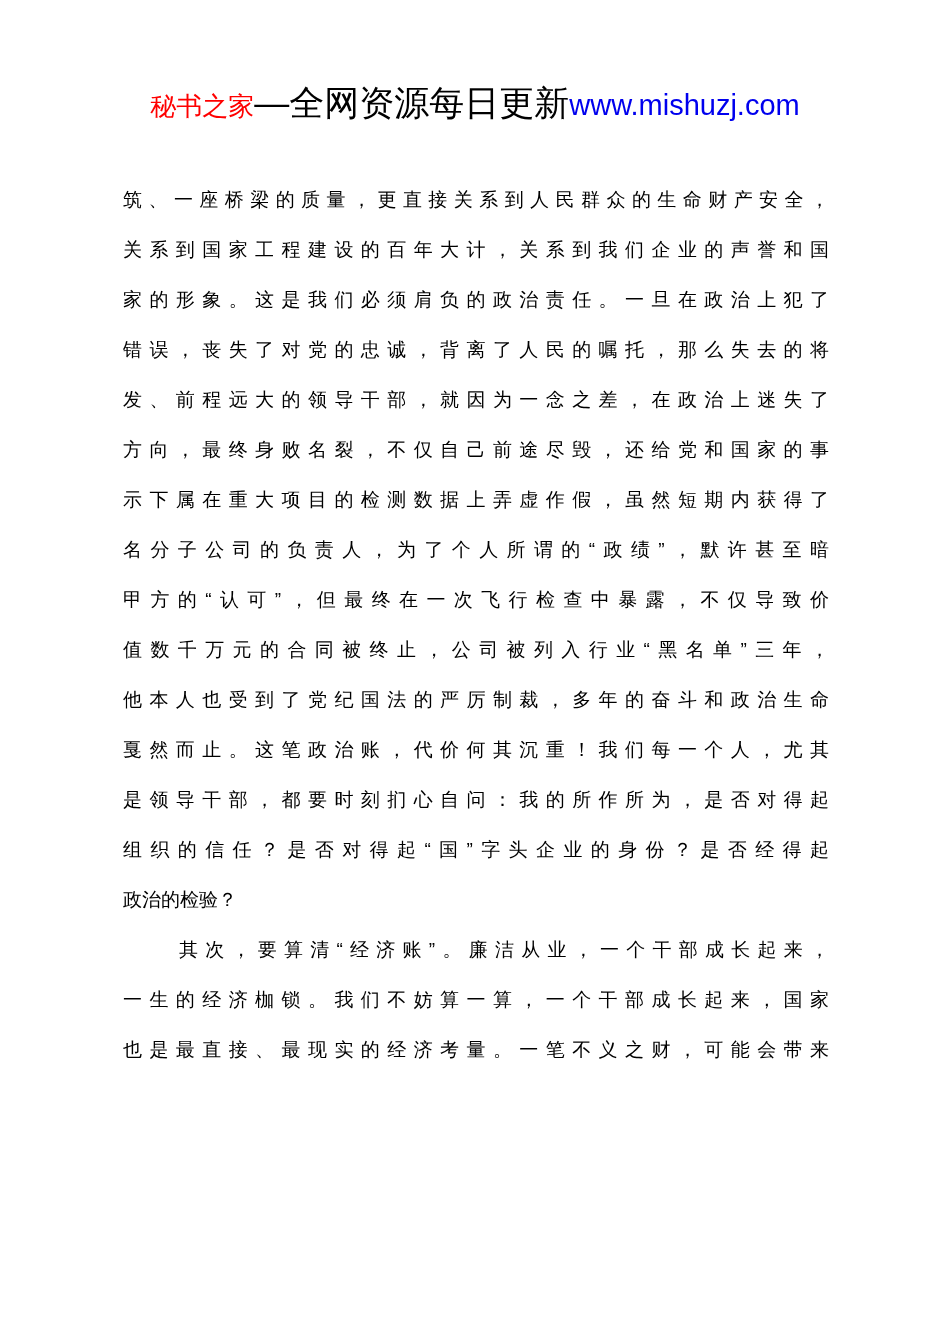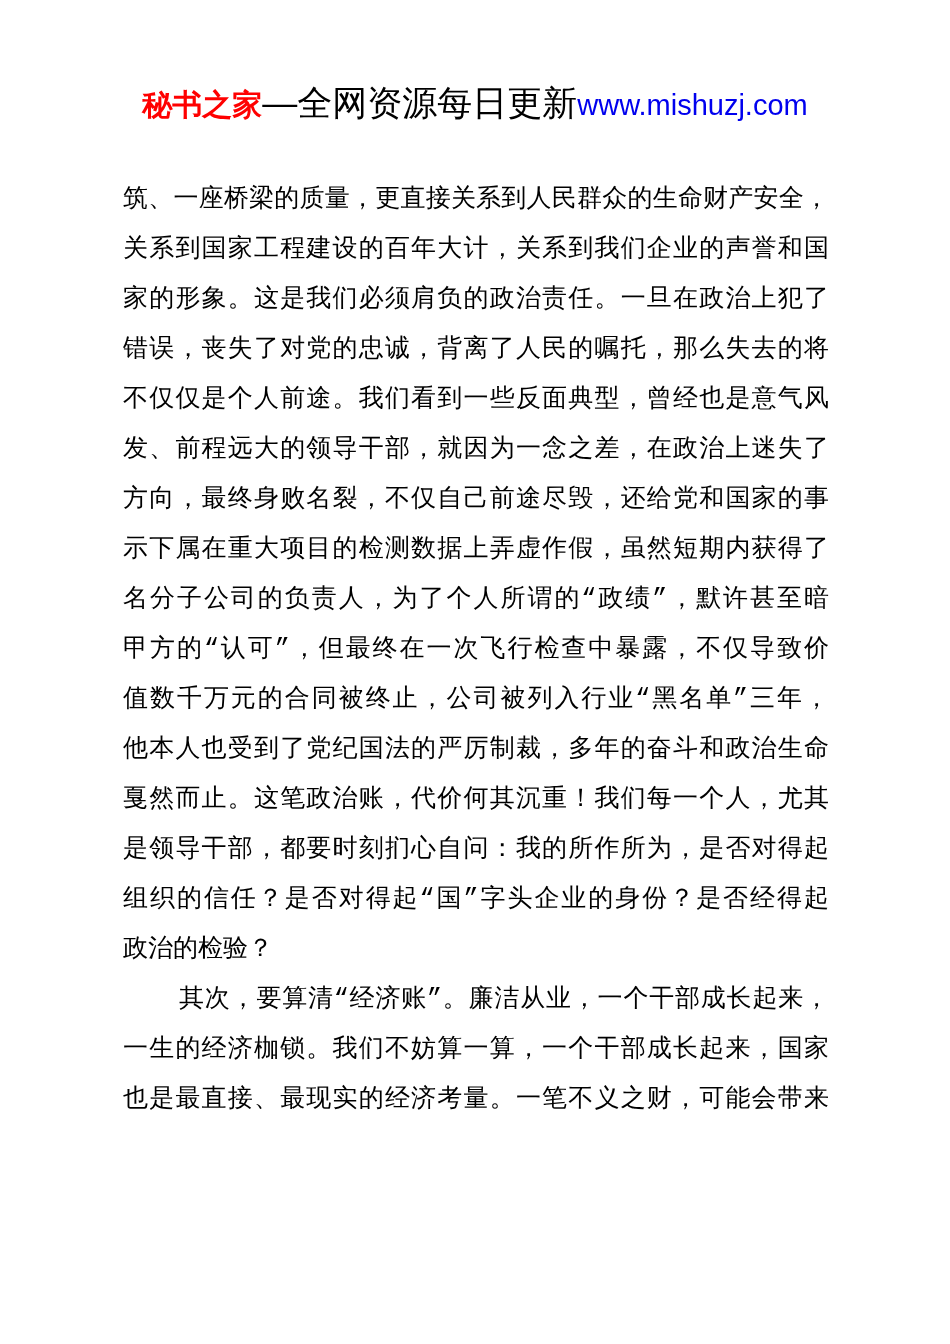--- a/index.html
+++ b/index.html
@@ -24,37 +24,36 @@
   }
   .site-header {
     padding-top: 86px;
     text-align: center;
     font-size: 28px;
     line-height: 34px;
     white-space: nowrap;
   }
   .site-header .brand {
     color: var(--brand-red);
-    font-weight: bold;
-    font-size: 30px;
+    font-weight: normal;
+    font-size: 26px;
   }
   .site-header .tagline {
     color: var(--text-color);
     font-size: 35px;
   }
   .site-header .url {
     color: var(--link-blue);
     font-size: 29px;
     margin-left: 0;
   }
   .content {
     width: 706px;
     margin: 52px 0 0 123px;
-    font-size: 25px;
-    font-family: Liberation Mono, monospace;
+    font-size: 19px;
   }
   .line {
     height: 50px;
     line-height: 50px;
     text-align: justify;
     text-align-last: justify;
     overflow: hidden;
     white-space: nowrap;
   }
   .line.para-end { text-align-last: left; }
@@ -67,21 +66,20 @@
 
   <div class="site-header">
     <span class="brand">秘书之家</span><span class="tagline">—全网资源每日更新</span><span class="url">www.mishuzj.com</span>
   </div>
 
   <div class="content">
       <div class="line">筑、一座桥梁的质量，更直接关系到人民群众的生命财产安全，</div>
       <div class="line">关系到国家工程建设的百年大计，关系到我们企业的声誉和国</div>
       <div class="line">家的形象。这是我们必须肩负的政治责任。一旦在政治上犯了</div>
       <div class="line">错误，丧失了对党的忠诚，背离了人民的嘱托，那么失去的将</div>
-      <div class="line">不仅仅是个人前途。我们看到一些反面典型，曾经也是意气风</div>
       <div class="line">发、前程远大的领导干部，就因为一念之差，在政治上迷失了</div>
       <div class="line">方向，最终身败名裂，不仅自己前途尽毁，还给党和国家的事</div>
       <div class="line">示下属在重大项目的检测数据上弄虚作假，虽然短期内获得了</div>
       <div class="line">名分子公司的负责人，为了个人所谓的“政绩”，默许甚至暗</div>
       <div class="line">甲方的“认可”，但最终在一次飞行检查中暴露，不仅导致价</div>
       <div class="line">值数千万元的合同被终止，公司被列入行业“黑名单”三年，</div>
       <div class="line">他本人也受到了党纪国法的严厉制裁，多年的奋斗和政治生命</div>
       <div class="line">戛然而止。这笔政治账，代价何其沉重！我们每一个人，尤其</div>
       <div class="line">是领导干部，都要时刻扪心自问：我的所作所为，是否对得起</div>
       <div class="line">组织的信任？是否对得起“国”字头企业的身份？是否经得起</div>

